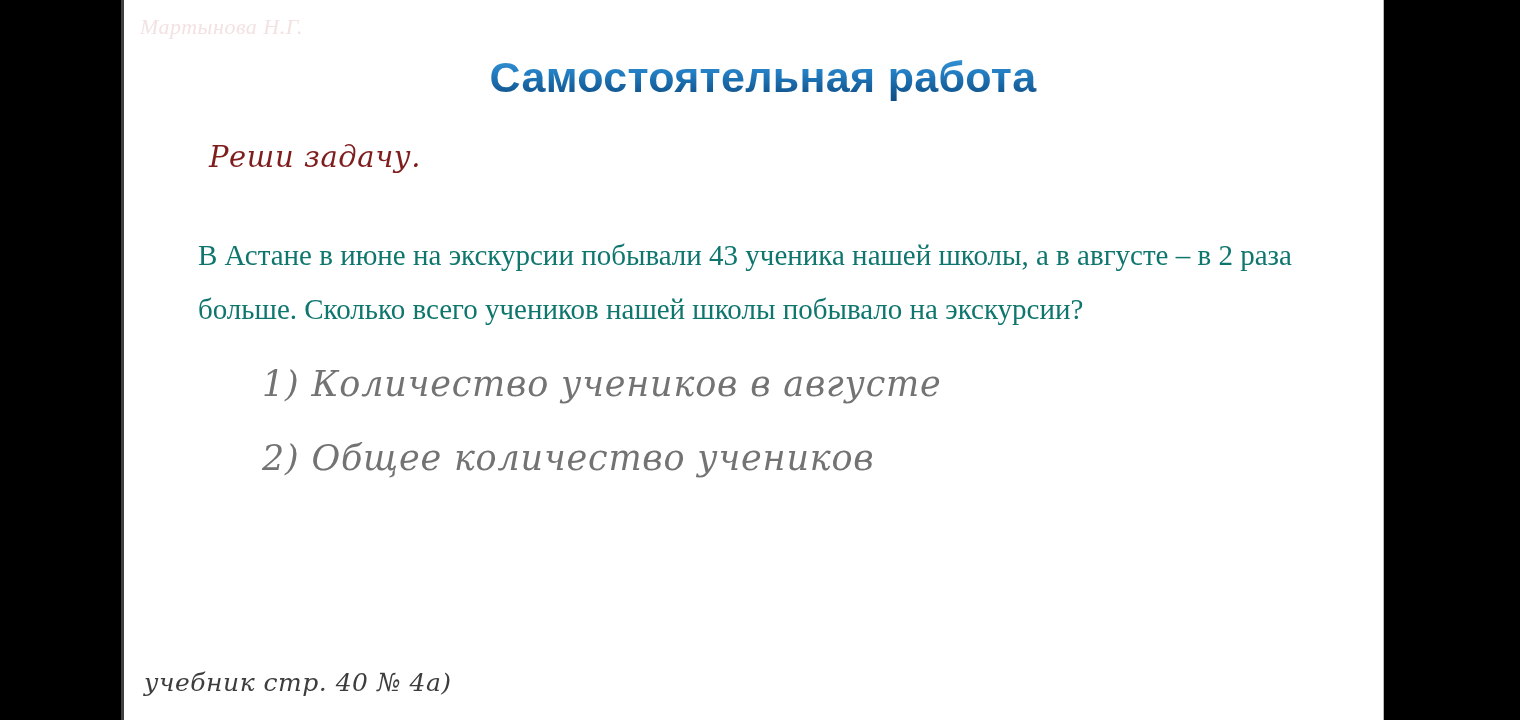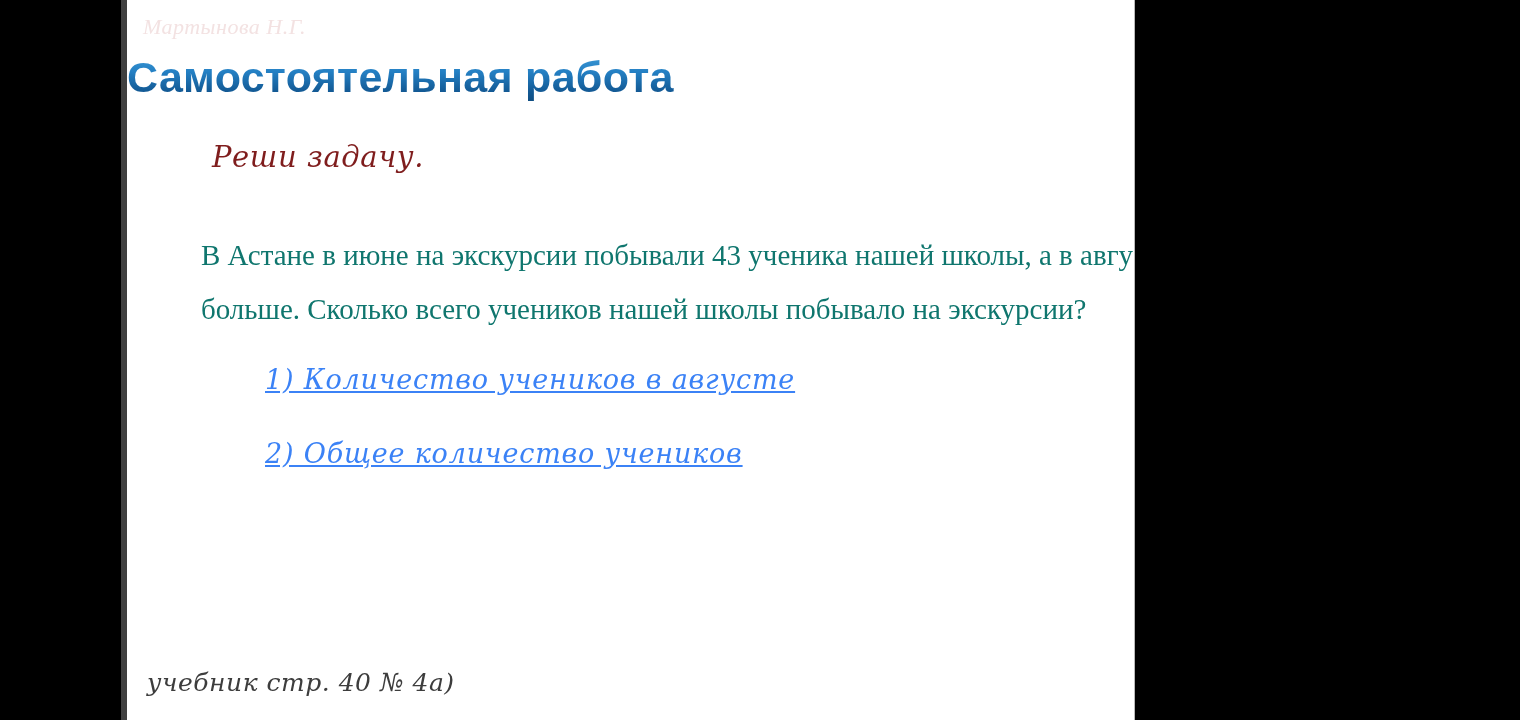--- a/index.html
+++ b/index.html
@@ -29,24 +29,24 @@
     background: #000000;
   }
   #letterbox-left  { left: 0;    width: 121px; }
   #letterbox-right { left: 1399px; width: 121px; }
 
   
   #slide {
     position: absolute;
     left: 121px;
     top: 0;
-    width: 1014px;
+    width: 1263px;
     height: 720px;
     background: #ffffff;
-    border-left: 6px solid #404040;
+    border-left: 3px solid #404040;
     border-right: 1px solid #b9b9b9;
     box-sizing: border-box;
     overflow: hidden;
   }
 
   
   #watermark {
     position: absolute;
     left: 16px;
     top: 14px;
@@ -57,20 +57,21 @@
     color: #f3e2e2;
     white-space: nowrap;
   }
 
   
   #title {
     position: absolute;
     left: 0;
     top: 53px;
     width: 1278px;
+    text-align: center;
     font-family: "Liberation Sans", sans-serif;
     font-weight: bold;
     font-size: 43px;
     letter-spacing: 0.3px;
     color: #1b6cb0;
     background: linear-gradient(to bottom, #3f9ad6 0%, #2480c4 38%, #135a95 78%, #0e4c80 100%);
     -webkit-background-clip: text;
     background-clip: text;
     -webkit-text-fill-color: transparent;
     white-space: nowrap;
@@ -86,24 +87,23 @@
   }
 
   #instruction {
     left: 85px;
     top: 140px;
     font-size: 29px;
     letter-spacing: 0.6px;
   }
 
   .step {
-    font-size: 27px;
+    font-size: 35px;
     letter-spacing: 0.8px;
-    color: #3b82f6;
-    text-decoration: underline;
+    color: #737373;
   }
   #step-1 { left: 138px; top: 364px; }
   #step-2 { left: 138px; top: 438px; }
 
   
   #problem {
     position: absolute;
     left: 74px;
     top: 228px;
     width: 1140px;

